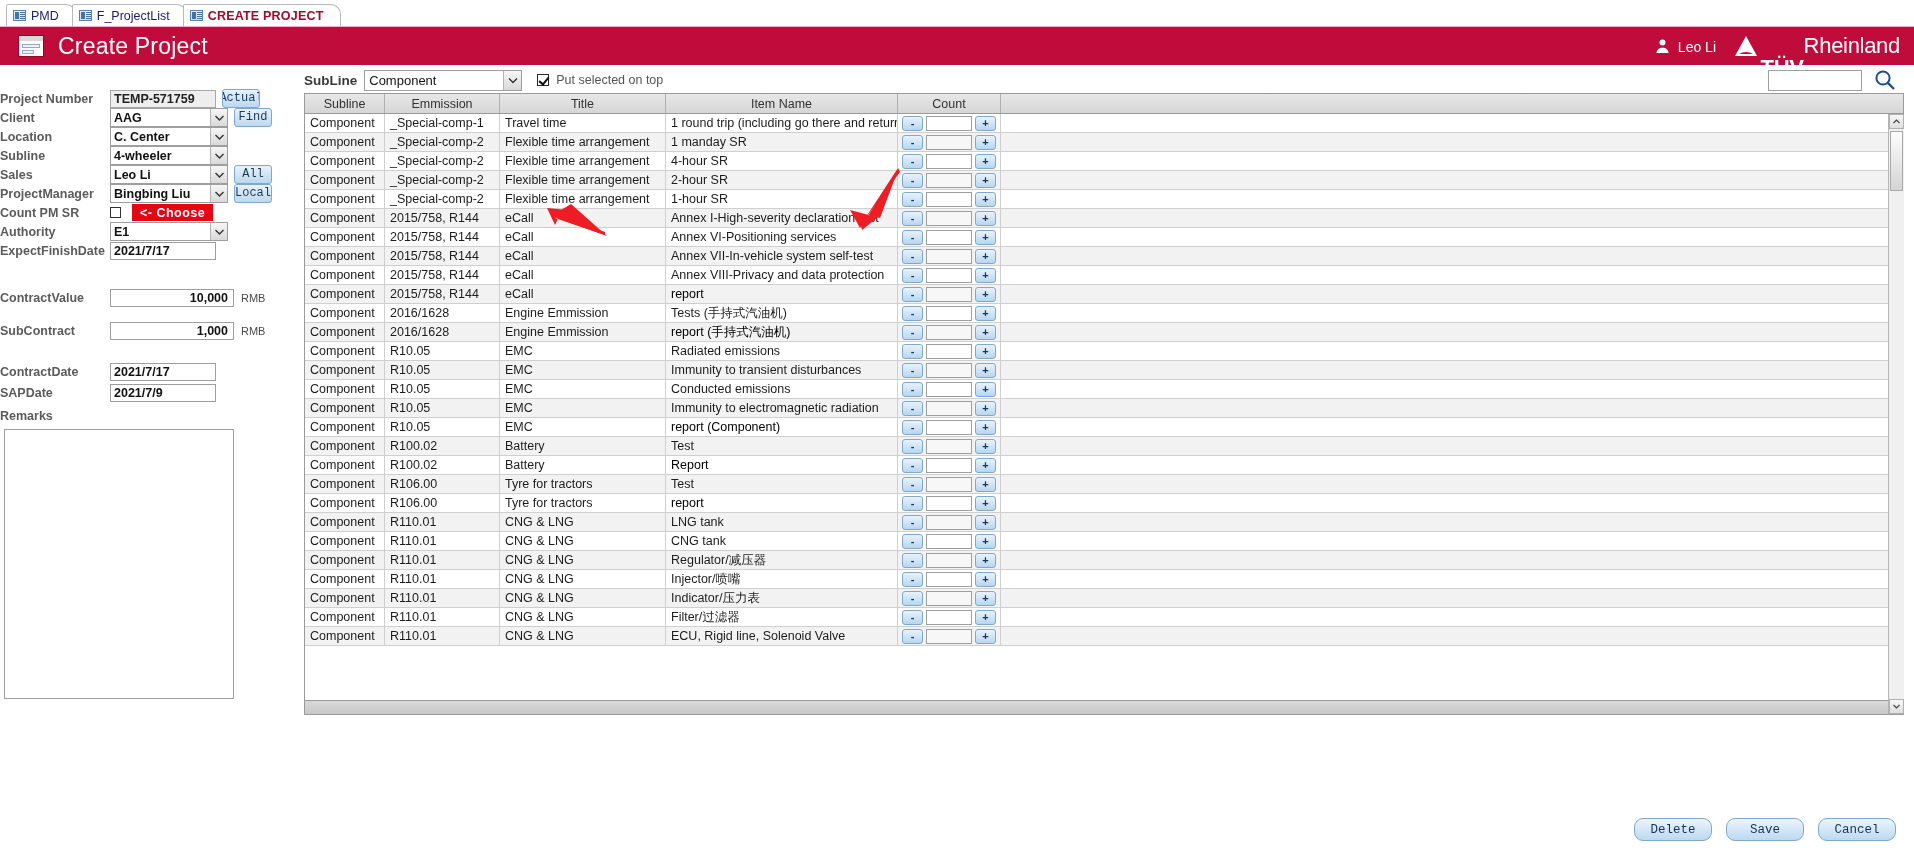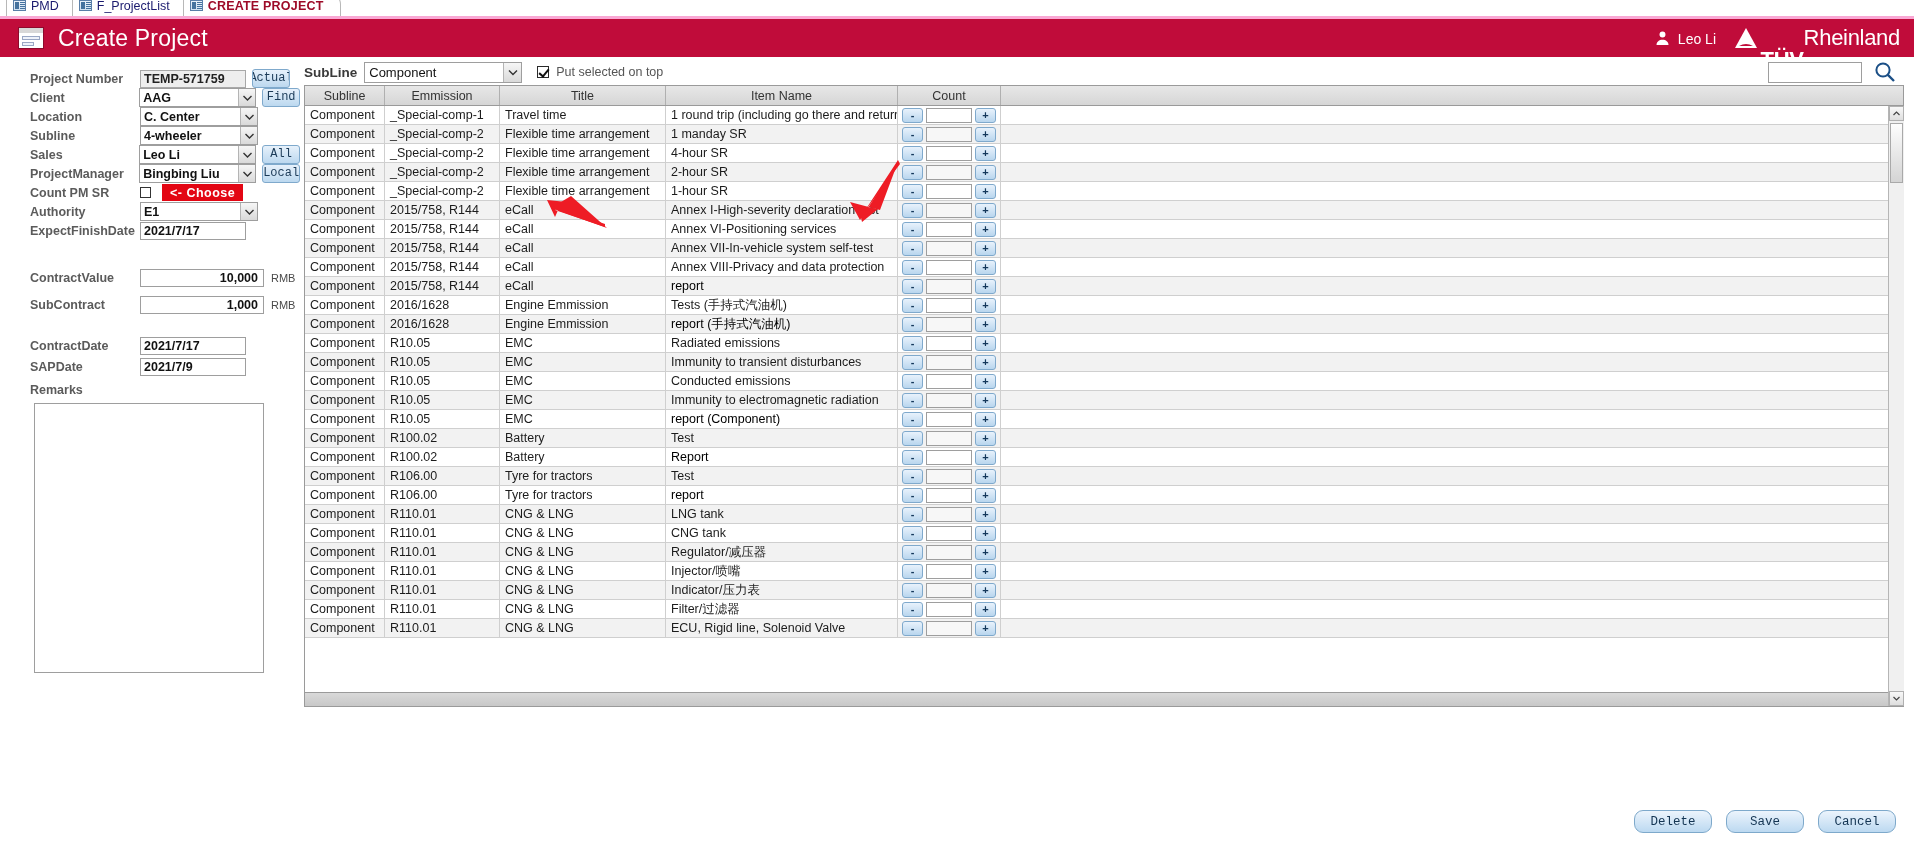--- a/index.html
+++ b/index.html
@@ -5,26 +5,26 @@
   * { box-sizing: border-box; }
   html, body {
     margin: 0; padding: 0;
     width: 1914px; height: 861px;
     background: #ffffff;
     font-family: "Liberation Sans", sans-serif;
     overflow: hidden;
   }
   
   #tabstrip {
-    height: 19px;
+    height: 27px;
     background: #ffffff;
     display: flex;
     align-items: flex-end;
     padding-left: 6px;
-    border-bottom: 3px solid #f9a8d4;
+    border-bottom: 1px solid #f9a8d4;
   }
   .tab {
     display: flex;
     align-items: center;
     gap: 5px;
     height: 22px;
     padding: 0 16px 0 6px;
     font-size: 12.5px;
     color: #1a1a6e;
     background: #ffffff;
@@ -119,23 +119,23 @@
   #brand .tri { margin-right: 2px; }
   #brand .b1 { font-weight: bold; margin-top: 44px; }
   #brand .b2 { font-weight: normal; }
 
   
   #body { position: relative; height: 798px; background: #fff; }
 
   
   #leftform {
     position: absolute;
-    left: 0; top: 4px;
+    left: 0; top: 16px;
     width: 300px;
-    padding: 8px 0 0 30px;
+    padding: 8px 0 0 0;
   }
   .frow { display: flex; align-items: center; height: 19px; margin-bottom: 0px; }
   .flabel {
     width: 110px;
     font-size: 12.5px;
     color: #5b5b5b;
     font-weight: bold;
     white-space: nowrap;
   }
   .fctl { position: relative; }
@@ -548,21 +548,21 @@
     </div>
 
     <div class="spacer-sm"></div>
 
     <div class="frow" style="margin-top:18px">
       <div class="flabel">ContractValue</div>
       <input class="txt money" value="10,000" style="">
       <span class="rmb">RMB</span>
     </div>
 
-    <div class="frow" style="margin-top:8px">
+    <div class="frow" style="margin-top:14px">
       <div class="flabel">SubContract</div>
       <input class="txt money" value="1,000" style="">
       <span class="rmb">RMB</span>
     </div>
 
     <div class="frow" style="margin-top:22px">
       <div class="flabel">ContractDate</div>
       <input class="txt" value="2021/7/17" style="">
     </div>
 

